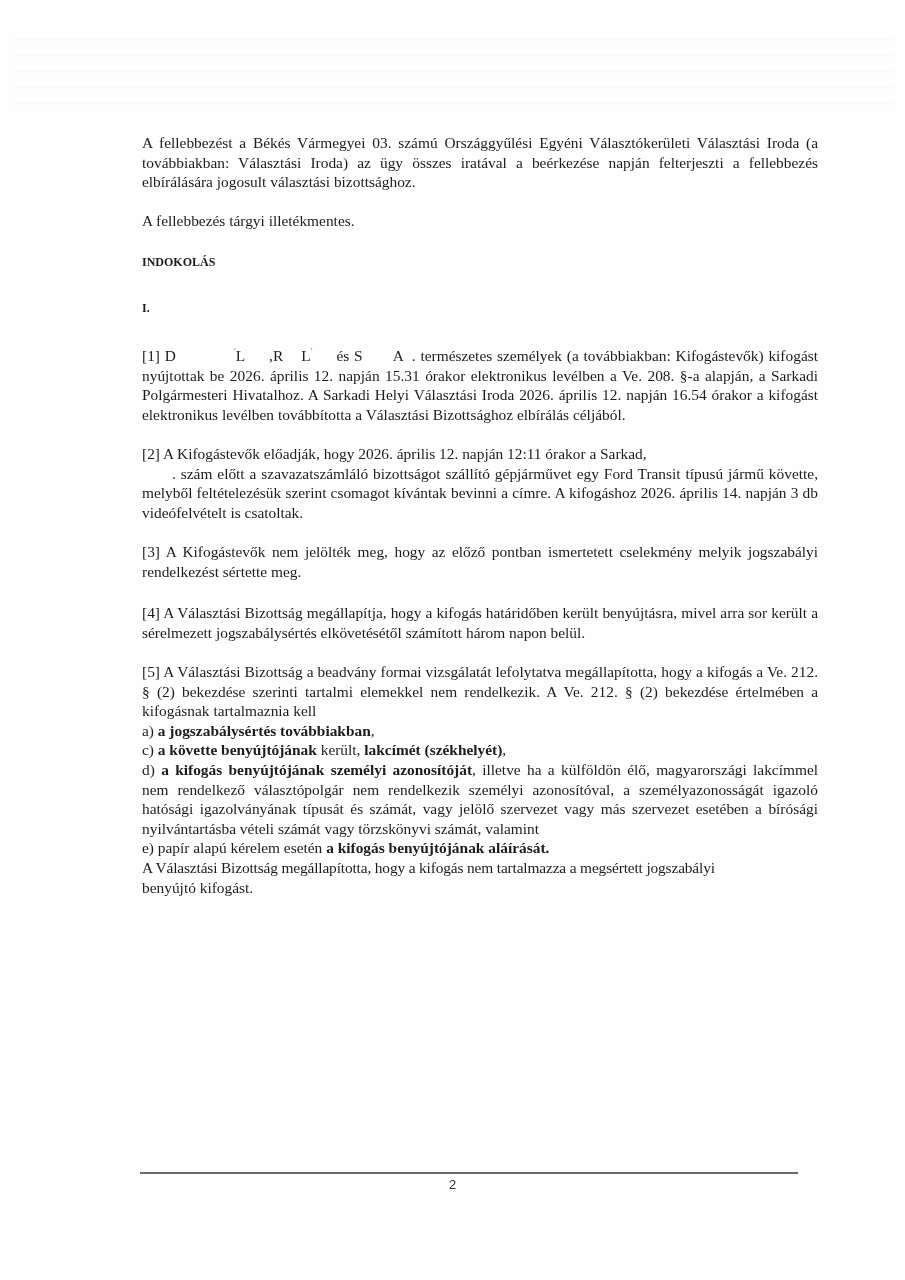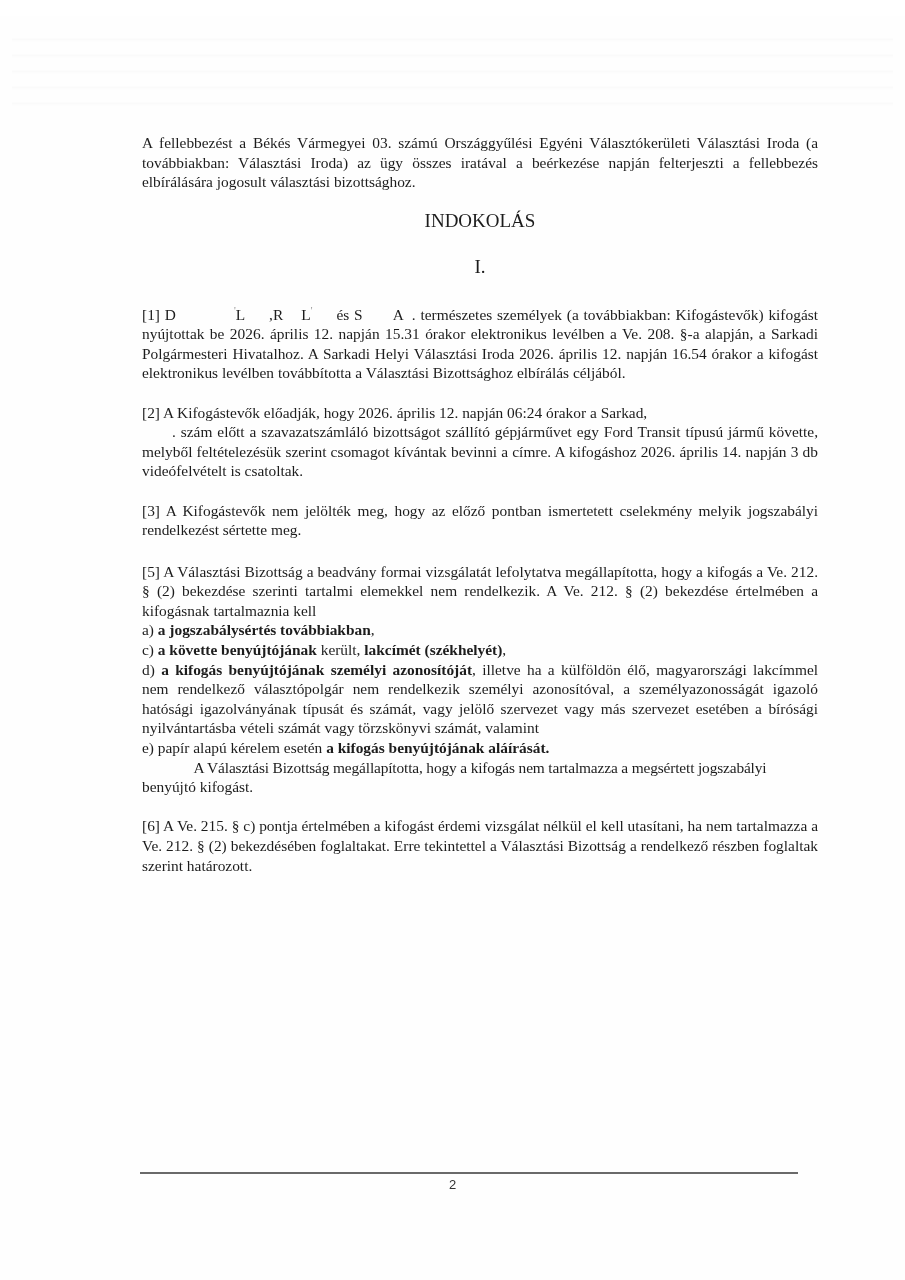--- a/index.html
+++ b/index.html
@@ -35,23 +35,22 @@
       width: 676px;
       font-size: 15.4px;
       line-height: 19.6px;
     }
     p {
       margin: 0;
       text-align: justify;
     }
     .para { margin-bottom: 19.6px; }
     .heading {
-      text-align: center;
-      font-weight: normal;
-      font-size: 19px;
+      font-weight: bold;
+      font-size: 12px;
       margin: 0;
     }
     .h-main { margin-top: 0px; margin-bottom: 26px; }
     .h-roman { margin-bottom: 24px; }
     .list-line { text-align: left; }
     b { font-weight: bold; }
     .gap { display: inline-block; }
     .tick { color: #8a8a8a; font-size: 10px; vertical-align: 6px; }
     .indent-dot { display: inline-block; width: 30px; }
     .footer-rule {
@@ -81,47 +80,48 @@
   </style>
 </head>
 <body>
 
 <div class="page">
   <div class="bleed"></div>
 
   <div class="content">
 
     <p class="para">A fellebbezést a Békés Vármegyei 03. számú Országgyűlési Egyéni Választókerületi Választási Iroda (a továbbiakban: Választási Iroda) az ügy összes iratával a beérkezése napján felterjeszti a fellebbezés elbírálására jogosult választási bizottsághoz.</p>
+    <p class="para" style="margin-bottom:22px;">A fellebbezés tárgyi illetékmentes.</p>
 
     <p class="heading h-main">INDOKOLÁS</p>
     <p class="heading h-roman">I.</p>
 
     <p class="para">
       <span>[1] D</span><span class="gap" style="width:58px"></span><span class="tick">'</span><span>L</span><span class="gap" style="width:24px"></span><span>,</span><span>R</span><span class="gap" style="width:18px"></span><span>L</span><span class="tick">'</span><span class="gap" style="width:24px"></span><span>és S</span><span class="gap" style="width:30px"></span><span>A</span><span class="gap" style="width:8px"></span><span>. természetes személyek (a továbbiakban:</span>
       <span>Kifogástevők) kifogást nyújtottak be 2026. április 12. napján 15.31 órakor elektronikus levélben a Ve. 208. §-a alapján, a Sarkadi Polgármesteri Hivatalhoz. A Sarkadi Helyi Választási Iroda 2026. április 12. napján 16.54 órakor a kifogást elektronikus levélben továbbította a Választási Bizottsághoz elbírálás céljából.</span>
     </p>
 
     <p class="para">
-      <span>[2] A Kifogástevők előadják, hogy 2026. április 12. napján 06:24 órakor a Sarkad,</span><br>
+      <span>[2] A Kifogástevők előadják, hogy 2026. április 12. napján 12:11 órakor a Sarkad,</span><br>
       <span class="indent-dot"></span><span>. szám előtt a szavazatszámláló bizottságot szállító gépjárművet egy Ford Transit típusú jármű követte, melyből feltételezésük szerint csomagot kívántak bevinni a címre. A kifogáshoz 2026. április 14. napján 3 db videófelvételt is csatoltak.</span>
     </p>
 
     <p class="para" style="margin-bottom:22px;">[3] A Kifogástevők nem jelölték meg, hogy az előző pontban ismertetett cselekmény melyik jogszabályi rendelkezést sértette meg.</p>
 
 
+    <p class="para">[4] A Választási Bizottság megállapítja, hogy a kifogás határidőben került benyújtásra, mivel arra sor került a sérelmezett jogszabálysértés elkövetésétől számított három napon belül.</p>
 
     <div class="para">
       <p>[5] A Választási Bizottság a beadvány formai vizsgálatát lefolytatva megállapította, hogy a kifogás a Ve. 212. § (2) bekezdése szerinti tartalmi elemekkel nem rendelkezik. A Ve. 212. § (2) bekezdése értelmében a kifogásnak tartalmaznia kell</p>
       <p class="list-line"><span>a) </span><b>a jogszabálysértés továbbiakban</b><span>,</span></p>
       <p class="list-line"><span>c) </span><b>a követte benyújtójának</b><span> került, </span><b>lakcímét (székhelyét)</b><span>,</span></p>
       <p><span>d) </span><b>a kifogás benyújtójának személyi azonosítóját</b><span>, illetve ha a külföldön élő, magyarországi lakcímmel nem rendelkező választópolgár nem rendelkezik személyi azonosítóval, a személyazonosságát igazoló hatósági igazolványának típusát és számát, vagy jelölő szervezet vagy más szervezet esetében a bírósági nyilvántartásba vételi számát vagy törzskönyvi számát, valamint</span></p>
       <p class="list-line"><span>e) papír alapú kérelem esetén </span><b>a kifogás benyújtójának aláírását.</b></p>
-      <p class="list-line" style="letter-spacing:-0.15px;text-align:center;">A Választási Bizottság megállapította, hogy a kifogás nem tartalmazza a megsértett jogszabályi</p>
+      <p class="list-line" style="letter-spacing:-0.15px;">A Választási Bizottság megállapította, hogy a kifogás nem tartalmazza a megsértett jogszabályi</p>
       <p class="list-line">benyújtó kifogást.</p>
     </div>
 
-    <p class="para">[6] A Ve. 215. § c) pontja értelmében a kifogást érdemi vizsgálat nélkül el kell utasítani, ha nem tartalmazza a Ve. 212. § (2) bekezdésében foglaltakat. Erre tekintettel a Választási Bizottság a rendelkező részben foglaltak szerint határozott.</p>
   </div>
 
   <div class="footer-rule"></div>
   <div class="page-number">2</div>
   <div class="scan-edge"></div>
 </div>
 
 </body></html>

